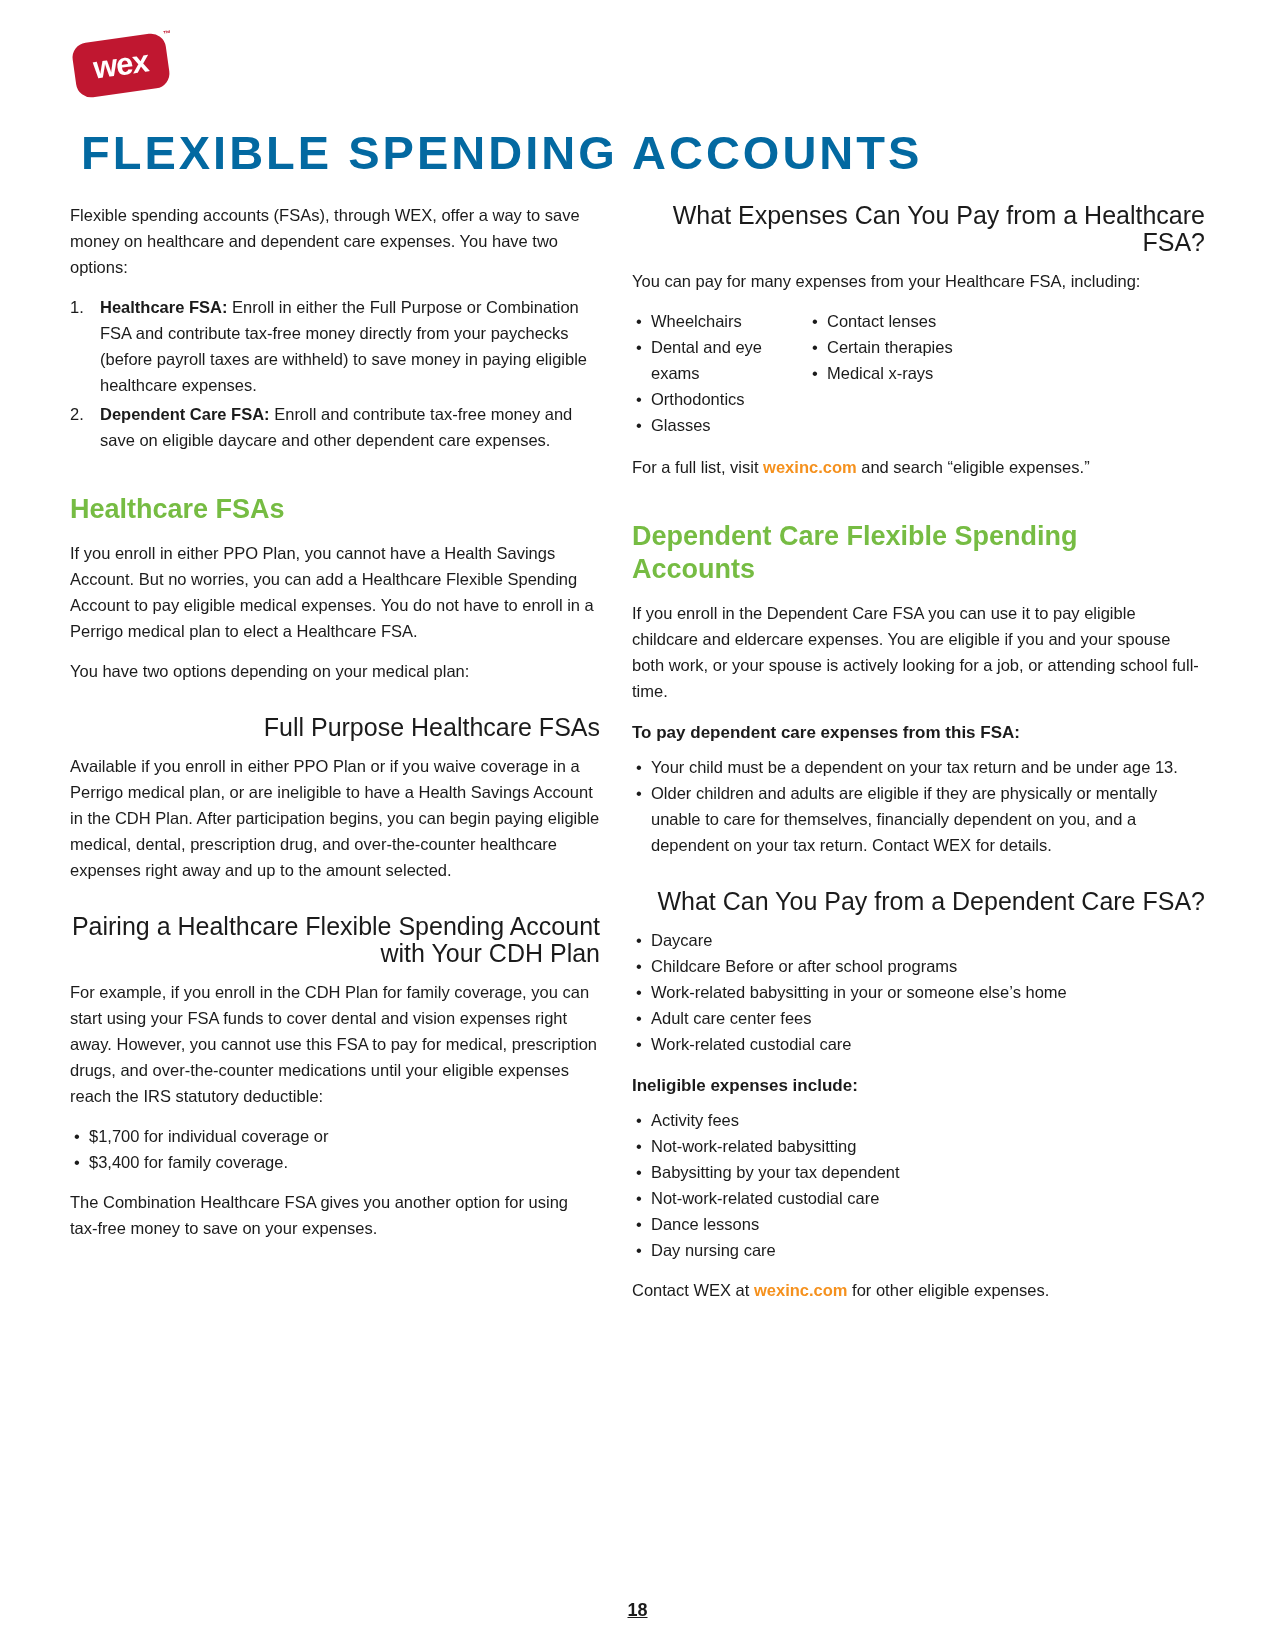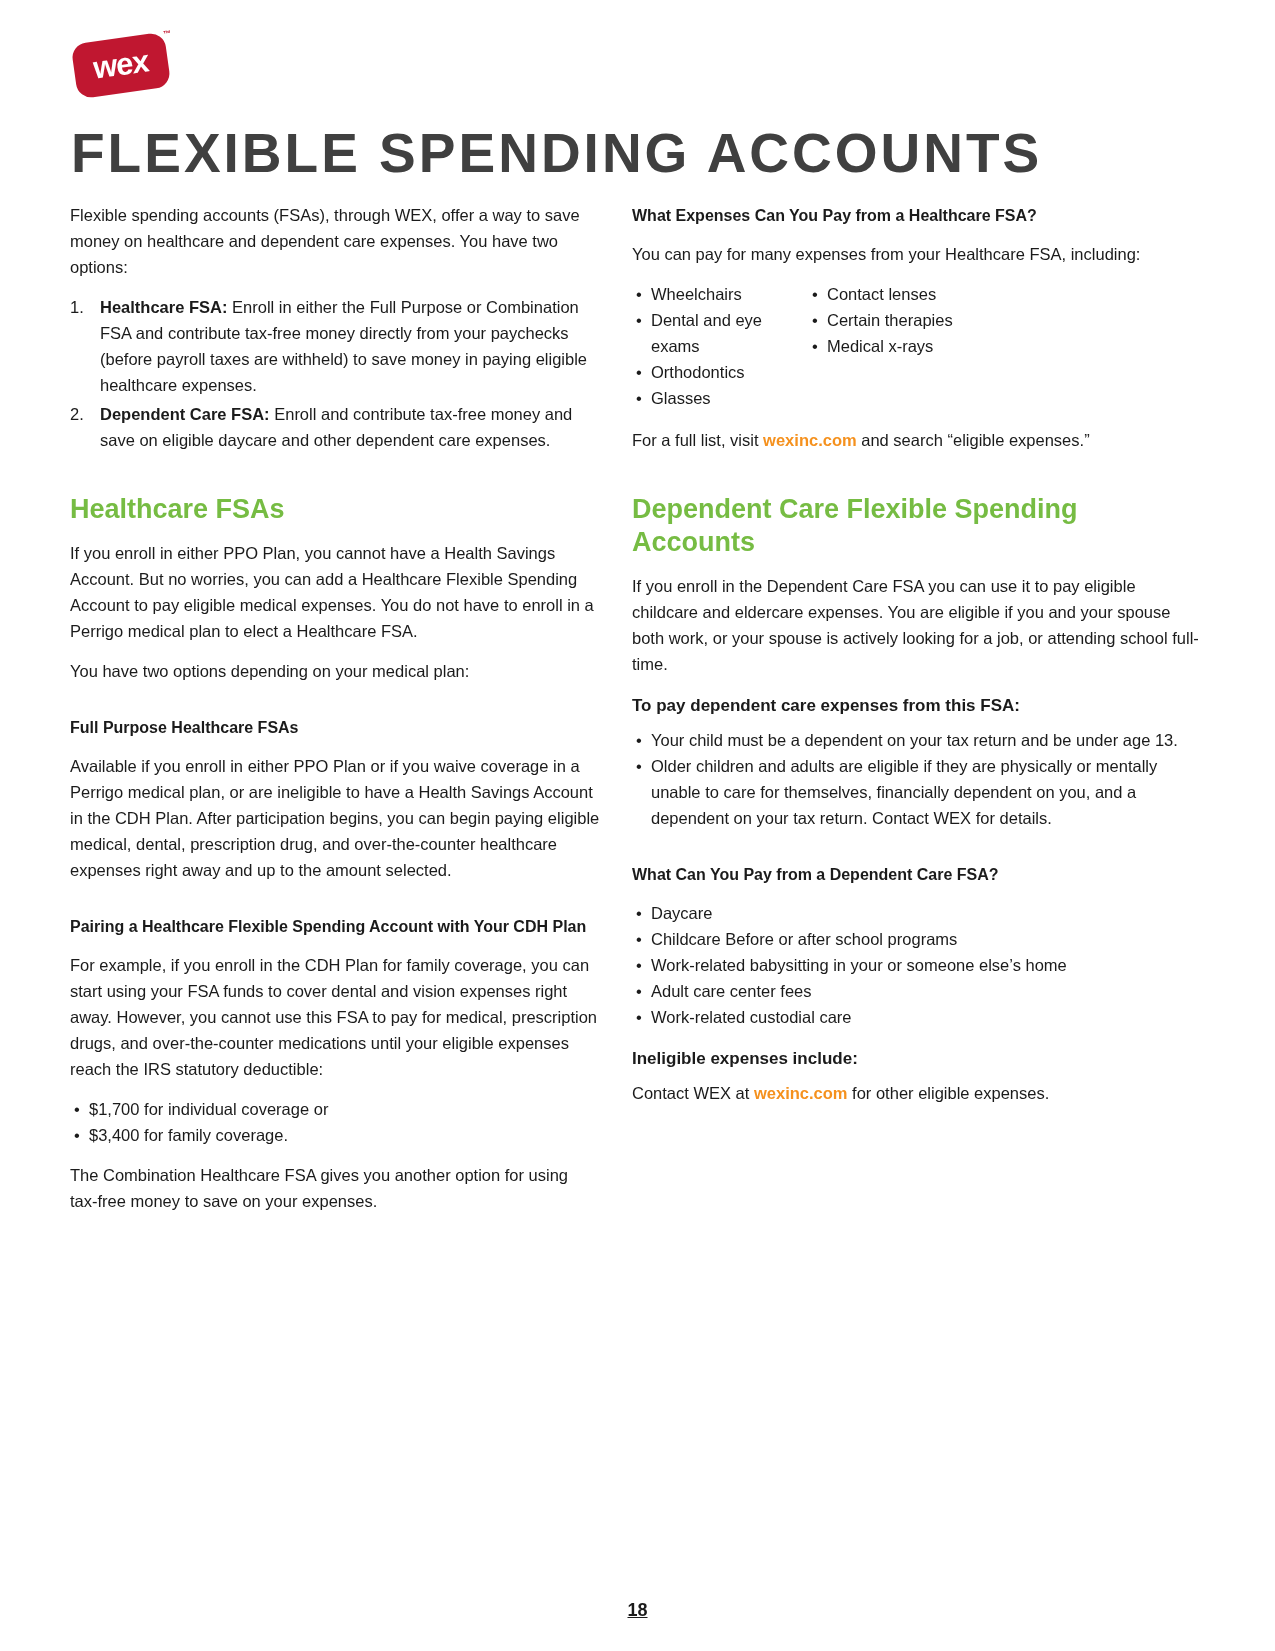--- a/index.html
+++ b/index.html
@@ -24,37 +24,37 @@
     display: flex; align-items: center; justify-content: center;
   }
   .logo-text {
     color: #ffffff; font-weight: bold; font-size: 31px; line-height: 1;
     letter-spacing: -1px; padding-bottom: 3px; transform: skewX(-3deg);
   }
   .logo-tm { position: absolute; right: -7px; top: -2px; font-size: 8px; color: #c01730; font-weight: bold; }
 
   
   .title {
-    margin: 20px 0 0 1px;
-    color: #404040;
-    font-size: 55px; line-height: 50px;
+    margin: 20px 0 0 11px;
+    color: #0369a1;
+    font-size: 47px; line-height: 50px;
     font-weight: bold; letter-spacing: 3px;
   }
 
   
   .columns { display: flex; gap: 32px; margin-top: 24px; }
   .col-left  { width: 530px; }
   .col-right { width: 573px; }
 
   p { margin: 0 0 14px 0; font-size: 16.5px; line-height: 26px; }
   .h-green-sub {
     color: #76bc43; font-size: 27px; line-height: 33px;
     font-weight: bold; margin: 40px 0 14px 0;
   }
-  .h-black-sub { font-size: 16px; line-height: 27px; font-weight: bold; margin: 30px 0 12px 0; }
+  .h-black-sub { font-size: 25px; line-height: 27px; font-weight: normal; margin: 30px 0 12px 0; text-align: right; }
   .h-bold-lead { font-size: 17px; line-height: 26px; font-weight: bold; margin: 16px 0 8px 0; }
   .first { margin-top: 0 !important; }
 
   ol.numbered { list-style: none; margin: 0 0 14px 0; padding: 0; }
   ol.numbered li { display: flex; font-size: 16.5px; line-height: 26px; margin-bottom: 3px; }
   ol.numbered .num { flex: none; width: 30px; }
   .lead-bold { font-weight: bold; }
 
   ul.bullets { list-style: none; margin: 0 0 14px 0; padding: 0; }
   ul.bullets li { position: relative; padding-left: 19px; font-size: 16.5px; line-height: 26px; }
@@ -159,20 +159,28 @@
 
         <ul class="bullets">
           <li>Daycare</li>
           <li>Childcare Before or after school programs</li>
           <li>Work-related babysitting in your or someone else’s home</li>
           <li>Adult care center fees</li>
           <li>Work-related custodial care</li>
         </ul>
 
         <h4 class="h-bold-lead">Ineligible expenses include:</h4>
+        <ul class="bullets">
+          <li>Activity fees</li>
+          <li>Not-work-related babysitting</li>
+          <li>Babysitting by your tax dependent</li>
+          <li>Not-work-related custodial care</li>
+          <li>Dance lessons</li>
+          <li>Day nursing care</li>
+        </ul>
 
         <p><span>Contact WEX at </span><a class="link">wexinc.com</a><span> for other eligible expenses.</span></p>
       </div>
 
     </div>
   </div>
 
   <div class="page-number">18</div>
 </div>
 

